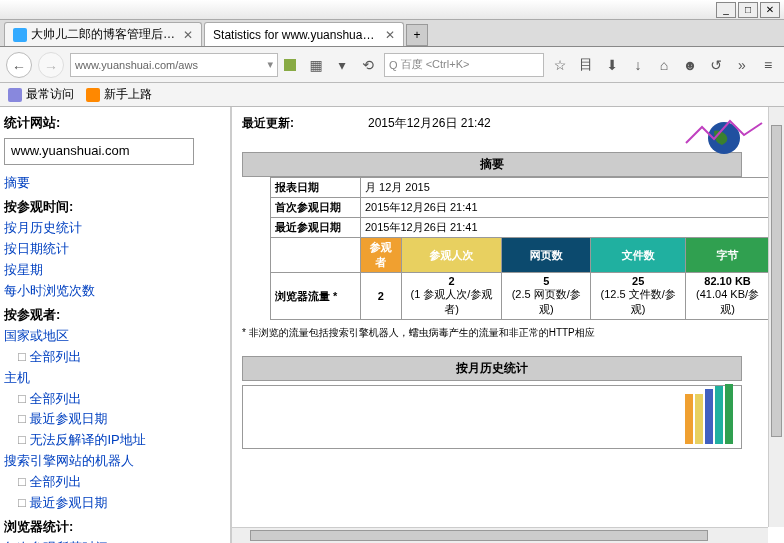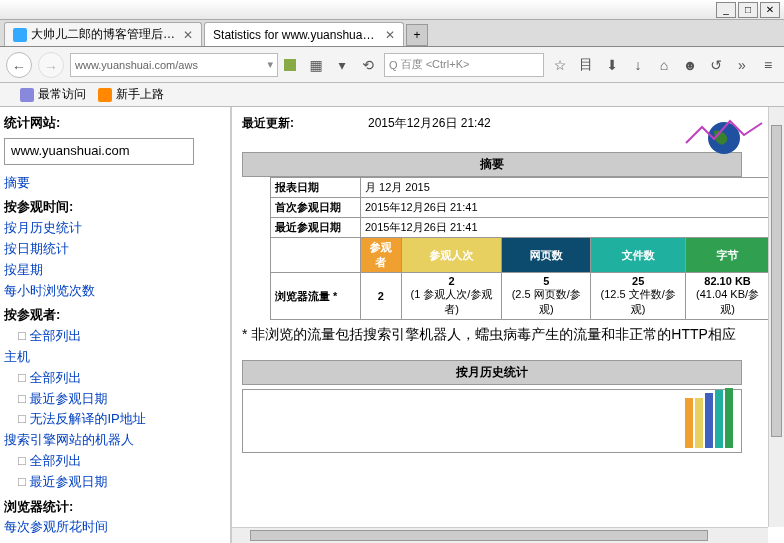--- a/index.html
+++ b/index.html
@@ -11,21 +11,21 @@
 .tab.active { background:#fff; }
 .tab .favicon { width:14px; height:14px; background:#3af; border-radius:2px; flex-shrink:0;}
 .tab .tablbl { white-space:nowrap; overflow:hidden; text-overflow:ellipsis; font-size:12px;}
 .tab .x { margin-left:4px; color:#666; cursor:pointer;}
 .newtab { width:22px; height:22px; background:#ccc; border:1px solid #999; display:flex; align-items:center; justify-content:center; cursor:pointer;}
 .toolbar { height:36px; background:#f4f4f4; display:flex; align-items:center; padding:0 6px; gap:6px; border-bottom:1px solid #bbb;}
 .navbtn { width:26px; height:26px; border:1px solid #bbb; border-radius:13px; display:flex; align-items:center; justify-content:center; background:#fff; cursor:pointer; font-size:14px; color:#555;}
 .urlbar { flex:1; height:24px; border:1px solid #bbb; background:#fff; display:flex; align-items:center; padding:0 4px; font-size:11px; color:#666;}
 .searchbar { width:160px; height:24px; border:1px solid #bbb; background:#fff; display:flex; align-items:center; padding:0 4px; color:#888; font-size:11px;}
 .tbicon { width:20px; height:20px; display:flex; align-items:center; justify-content:center; color:#555; cursor:pointer; font-size:14px;}
-.bookmarkbar { height:24px; background:#f4f4f4; display:flex; align-items:center; padding:0 20px; gap:12px; border-bottom:1px solid #bbb;}
+.bookmarkbar { height:24px; background:#f4f4f4; display:flex; align-items:center; padding:0 8px; gap:12px; border-bottom:1px solid #bbb;}
 .bmitem { display:flex; align-items:center; gap:4px; cursor:pointer; font-size:12px;}
 .bmicon { width:14px; height:14px; border-radius:2px;}
 .content { display:flex; height:436px; background:#fff;}
 .sidebar { width:232px; border-right:2px solid #ccc; padding:6px 4px; overflow-y:auto; font-size:13px; line-height:1.6; position:relative;}
 .statlabel { font-weight:bold; }
 .sitebox { border:1px solid #999; padding:2px 6px; margin:4px 0 8px 0; width:190px; font-size:13px;}
 .link { color:#0040c0; cursor:pointer; }
 .section { font-weight:bold; margin-top:4px; color:#000;}
 .sidebar .indent { padding-left:14px; }
 .sidebar .indent::before { content:"□ "; color:#888;}
@@ -35,21 +35,21 @@
 .row .lbl { width:120px; font-weight:bold;}
 select{ font-size:12px; height:20px; border:1px solid #888;}
 .okbtn { height:20px; padding:0 8px; border:1px solid #888; background:#eee; cursor:pointer;}
 .globe { position:absolute; right:20px; top:6px; width:80px; height:50px;}
 .summary-hdr { background:#ccc; border:1px solid #999; text-align:center; font-weight:bold; padding:3px 0; margin-top:20px;}
 table.summary { width:100%; border-collapse:collapse; font-size:11px;margin-left:28px;}
 table.summary td { border:1px solid #999; padding:2px 4px; text-align:center;}
 table.summary td.rlabel { text-align:left; font-weight:bold; width:90px;}
 .stat-hdr td { color:#fff; font-weight:bold;}
 .c-orange{background:#f0a030;} .c-yellow{background:#e8d060;} .c-blue{background:#0c4a6e;} .c-teal{background:#20b0a0;} .c-green{background:#30a050;}
-.note { font-size:14px; margin-top:6px;}
+.note { font-size:10px; margin-top:6px;}
 .monthly-hdr { background:#ccc; border:1px solid #999; text-align:center; font-weight:bold; padding:3px 0; margin-top:16px;}
 .chart { height:64px; border:1px solid #999; margin-top:4px; display:flex; align-items:flex-end; justify-content:flex-end; gap:2px; padding:4px 8px;}
 .bar { width:8px;}
 .scroll-h { position:absolute; bottom:0; left:0; right:16px; height:16px; background:#eee; border-top:1px solid #ccc;}
 .scroll-h .thumb{ position:absolute; left:18px; right:60px; top:2px; bottom:2px; background:#ccc; border:1px solid #999;}
 .scroll-v { position:absolute; right:0; top:0; bottom:16px; width:16px; background:#eee; border-left:1px solid #ccc;}
 .scroll-v .thumb{ position:absolute; top:18px; bottom:90px; left:2px; right:2px; background:#ccc; border:1px solid #999;}
 .icon-g { width:12px; height:12px; display:inline-block; background:#8a4; margin-right:4px;}
 .urlbar .drop { margin-left:auto; color:#888;}
 </style>
@@ -116,20 +116,21 @@
   <div class="sidebar">
     <div class="statlabel">统计网站:</div>
     <div class="sitebox">www.yuanshuai.com</div>
     <div class="link">摘要</div>
     <div class="section">按参观时间:</div>
     <div class="link">按月历史统计</div>
     <div class="link">按日期统计</div>
     <div class="link">按星期</div>
     <div class="link">每小时浏览次数</div>
     <div class="section">按参观者:</div>
+    <div class="link">国家或地区</div>
     <div class="link indent">全部列出</div>
     <div class="link">主机</div>
     <div class="link indent">全部列出</div>
     <div class="link indent">最近参观日期</div>
     <div class="link indent">无法反解译的IP地址</div>
     <div class="link">搜索引擎网站的机器人</div>
     <div class="link indent">全部列出</div>
     <div class="link indent">最近参观日期</div>
     <div class="section">浏览器统计:</div>
     <div class="link">每次参观所花时间</div>

